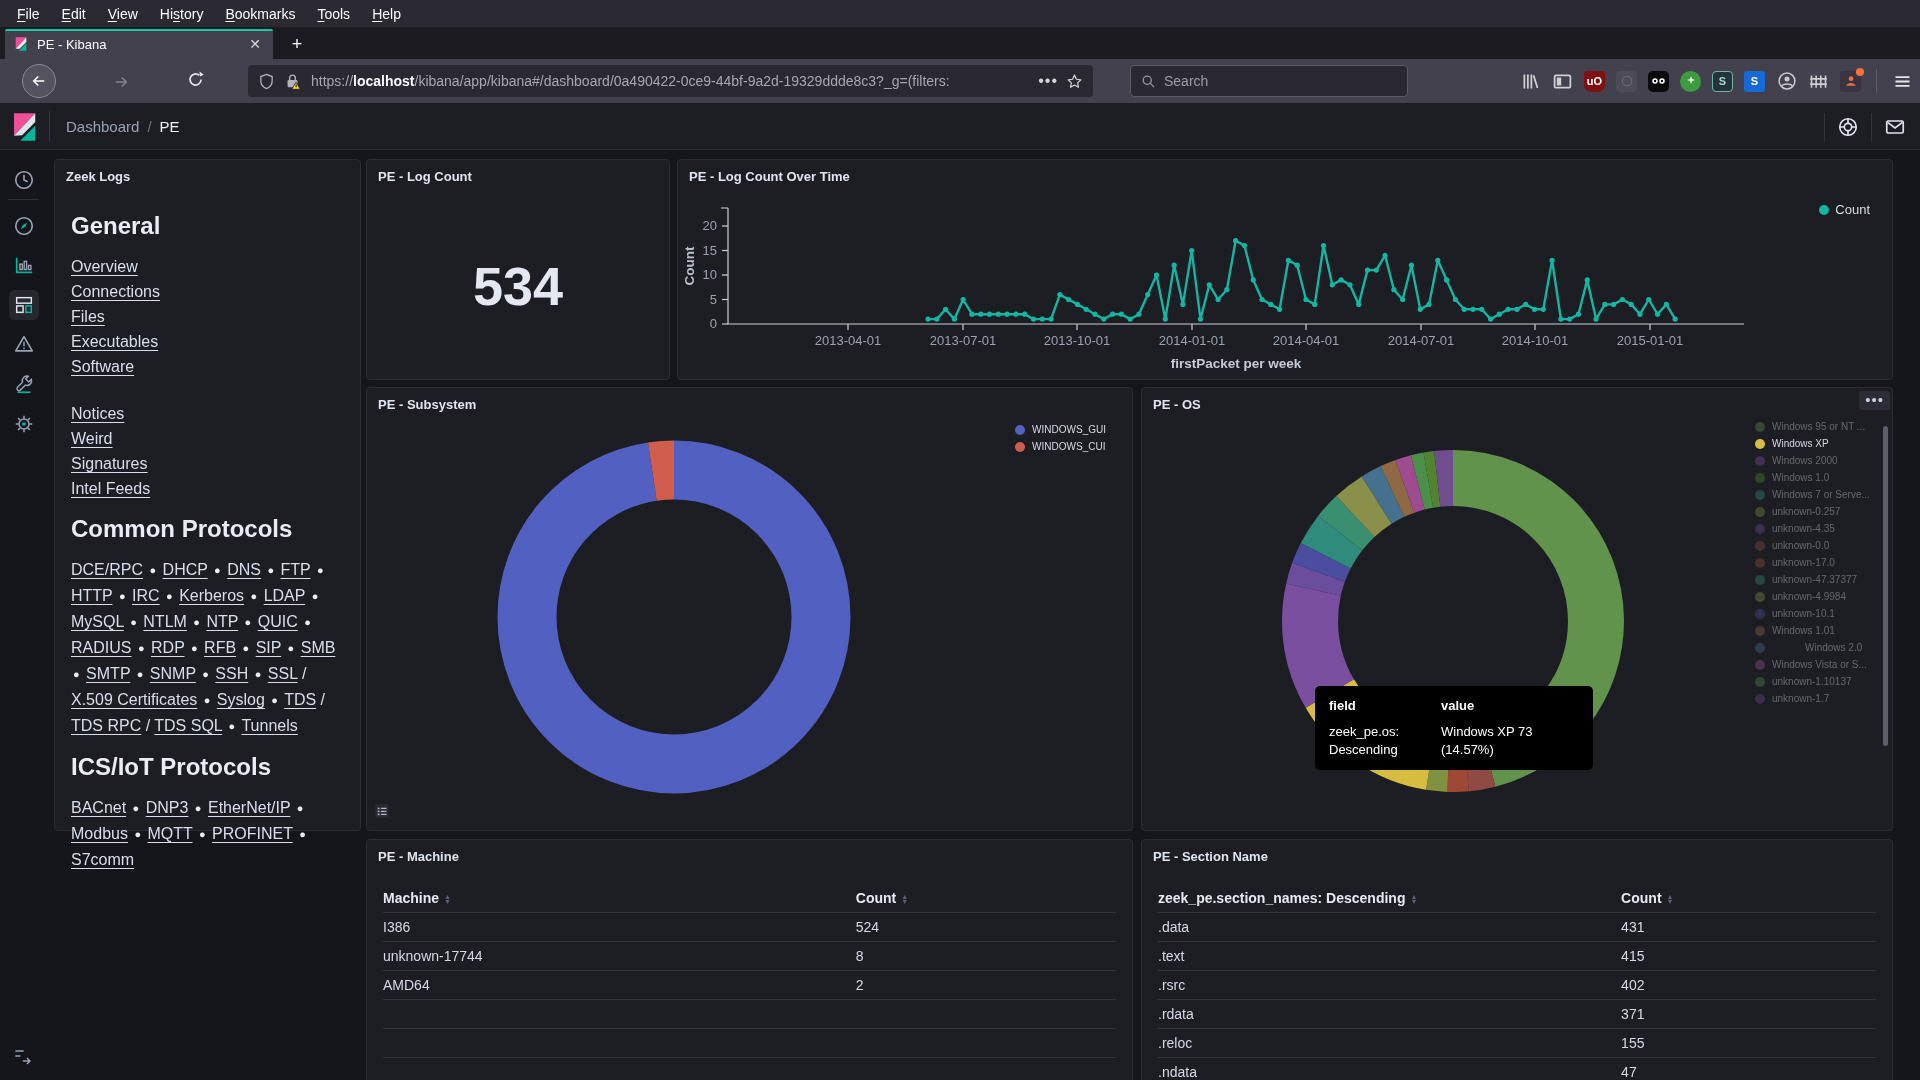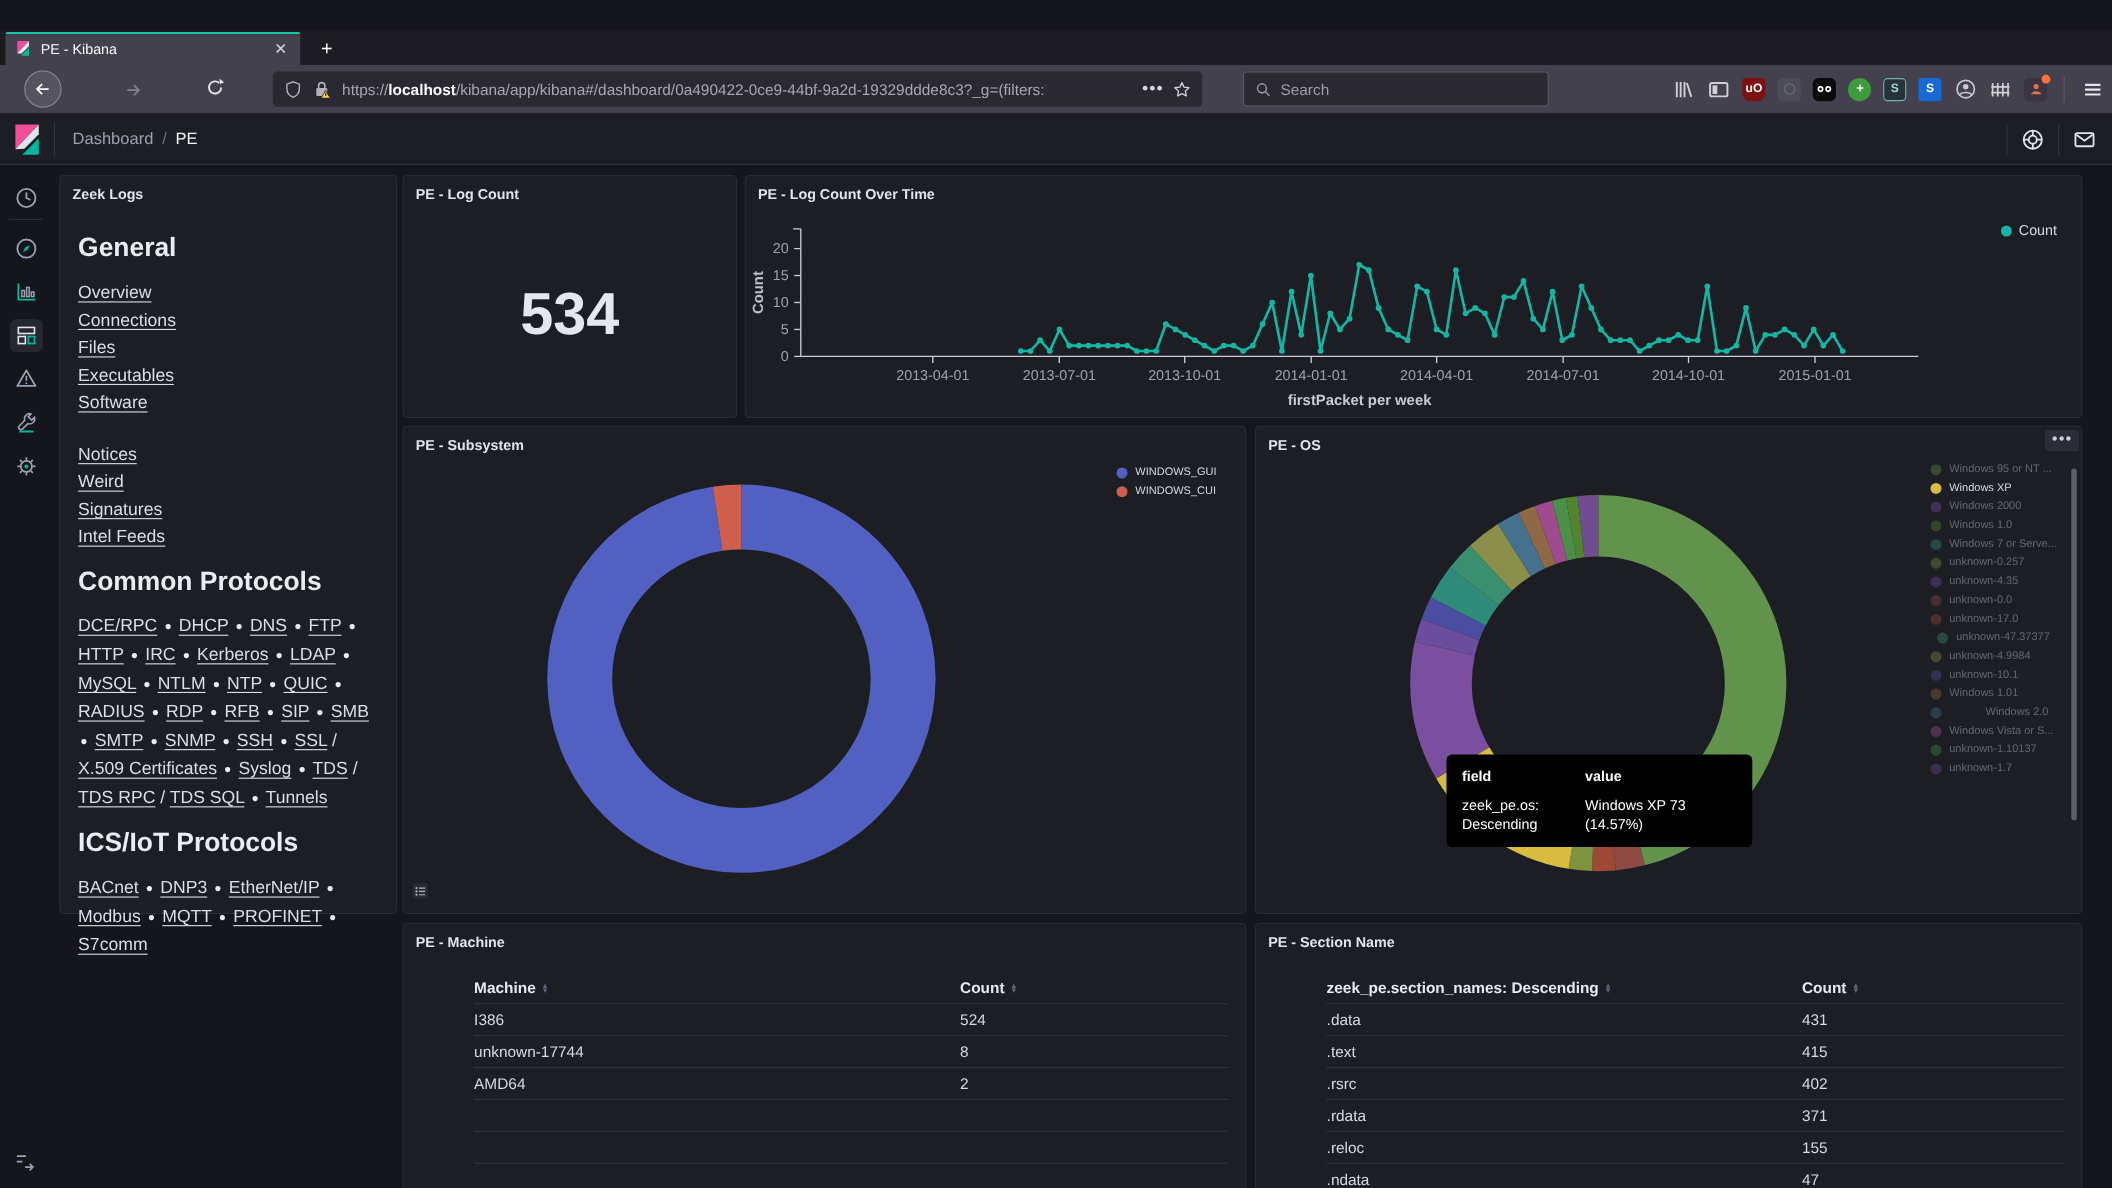--- a/index.html
+++ b/index.html
@@ -89,21 +89,21 @@
 
   
   .vtooltip { position:absolute; left:173px; top:298px; width:278px; height:84px; background:#000;
     border-radius:5px; z-index:5; padding:12px 14px; color:#fff; font-size:13px; }
   .vtooltip .hrow { display:flex; font-weight:700; margin-bottom:10px; }
   .vtooltip .c1 { width:112px; }
   .vtooltip .c2 { flex:1; }
   .vtooltip .drow { display:flex; line-height:18px; }
 
   
-  .vtable { position:absolute; left:16px; right:16px; top:44px; font-size:14px; color:#d4dae5;margin-left:48px; }
+  .vtable { position:absolute; left:16px; right:16px; top:44px; font-size:14px; color:#d4dae5; }
   .trow { display:flex; align-items:center; height:29px; border-bottom:1px solid #32343e; }
   .trow.head { font-weight:700; color:#e4e9f2; }
   .tc1 { width:64.5%; }
   .tc2 { flex:1; }
   .sort { display:inline-flex; flex-direction:column; margin-left:5px; vertical-align:middle; line-height:5px; }
   .sort span { font-size:7px; color:#5b6474; }
 
   .panel-opts { position:absolute; right:2px; top:3px; color:#c9cfdb; font-size:15px; letter-spacing:1px;
     background:#2b2d37; border-radius:0 4px 0 4px; padding:0 6px 2px; z-index:4; }
   .legend-toggle { position:absolute; left:6px; bottom:6px; opacity:.85; }
@@ -111,20 +111,29 @@
 
   .collapse-ic { position:absolute; left:12px; top:1046px; }
 
   svg text { font-family:"Liberation Sans", sans-serif; }
 </style>
 </head>
 <body>
 
 <div id="app">
 
+  <div class="menubar">
+      <span class="mi"><u>F</u>ile</span>
+      <span class="mi"><u>E</u>dit</span>
+      <span class="mi"><u>V</u>iew</span>
+      <span class="mi">Hi<u>s</u>tory</span>
+      <span class="mi"><u>B</u>ookmarks</span>
+      <span class="mi"><u>T</u>ools</span>
+      <span class="mi"><u>H</u>elp</span>
+    </div>
 
   <div class="tabbar">
     <div class="tab">
       <div class="tab-accent"></div>
       <svg width="16" height="16" viewBox="0 0 24 24">
         <polygon points="4,2 20,2 4,19" fill="#f04e98"></polygon>
         <polygon points="4,19 20,2 20,9 10,19" fill="#e8eaf0"></polygon>
         <polygon points="9,22 20,11 20,22" fill="#07b59c"></polygon>
       </svg>
       <span class="tab-title">PE - Kibana</span>
@@ -551,21 +560,21 @@
           <span>unknown-4.35</span>
         </div>
         <div class="li" style="opacity: 0.38;">
           <span class="ldot" style="background: rgb(143, 74, 68);"></span>
           <span>unknown-0.0</span>
         </div>
         <div class="li" style="opacity: 0.38;">
           <span class="ldot" style="background: rgb(158, 72, 54);"></span>
           <span>unknown-17.0</span>
         </div>
-        <div class="li" style="opacity: 0.38; justify-content: center;">
+        <div class="li" style="opacity: 0.38;">
           <span class="ldot" style="background: rgb(59, 143, 113);"></span>
           <span>unknown-47.37377</span>
         </div>
         <div class="li" style="opacity: 0.38;">
           <span class="ldot" style="background: rgb(138, 143, 75);"></span>
           <span>unknown-4.9984</span>
         </div>
         <div class="li" style="opacity: 0.38;">
           <span class="ldot" style="background: rgb(75, 77, 161);"></span>
           <span>unknown-10.1</span>

